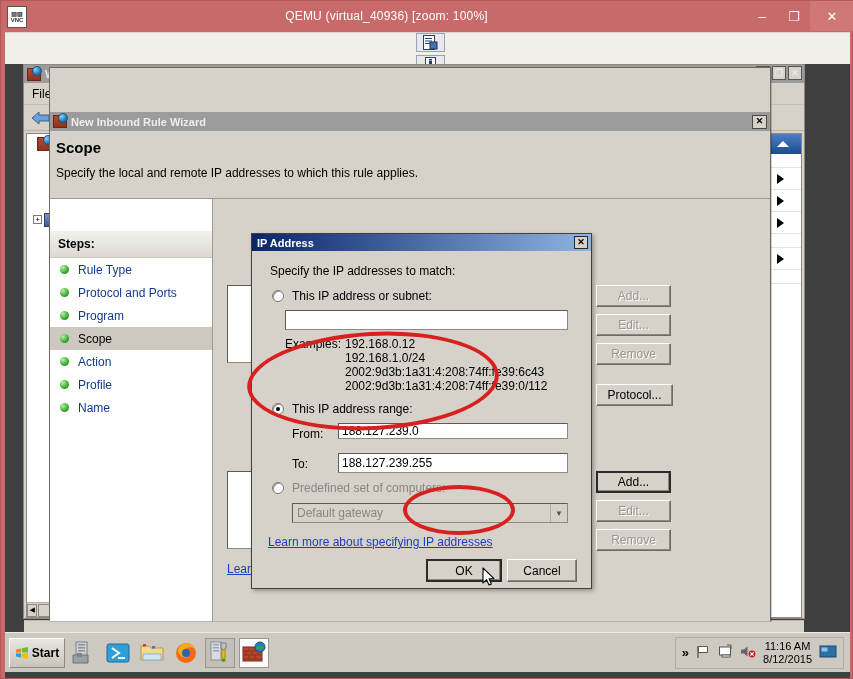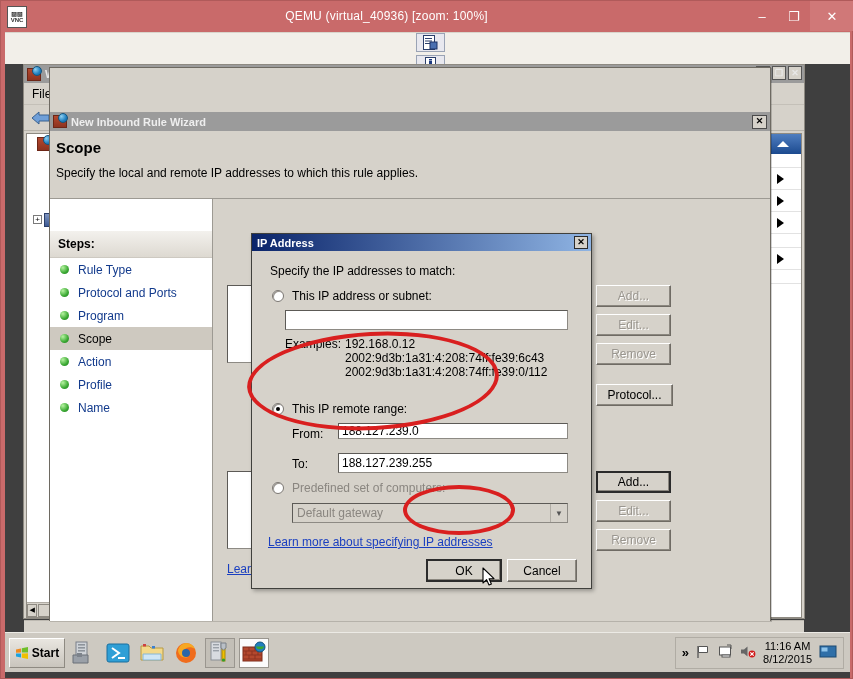--- a/index.html
+++ b/index.html
@@ -559,27 +559,28 @@
 
       <div style="position:absolute;left:20px;top:55px;display:flex;align-items:center;gap:8px;">
         <span class="radio"></span>
         <span class="lbl">This IP address or subnet:</span>
       </div>
       <div class="txt" style="position:absolute;left:33px;top:76px;width:283px;height:20px;"></div>
 
       <div class="lbl" style="position:absolute;left:33px;top:103px;">Examples:</div>
       <div style="position:absolute;left:93px;top:103px;line-height:14px;font-size:12px;color:#000;">
         <div>192.168.0.12</div>
+        <div>192.168.1.0/24</div>
         <div>2002:9d3b:1a31:4:208:74ff:fe39:6c43</div>
         <div>2002:9d3b:1a31:4:208:74ff:fe39:0/112</div>
       </div>
 
       <div style="position:absolute;left:20px;top:168px;display:flex;align-items:center;gap:8px;">
         <span class="radio on"></span>
-        <span class="lbl">This IP remote range:</span>
+        <span class="lbl">This IP address range:</span>
       </div>
 
       <div class="lbl" style="position:absolute;left:40px;top:193px;">From:</div>
       <div class="txt" style="position:absolute;left:86px;top:189px;width:230px;height:16px;">188.127.239.0</div>
 
       <div class="lbl" style="position:absolute;left:40px;top:223px;">To:</div>
       <div class="txt" style="position:absolute;left:86px;top:219px;width:230px;height:20px;">188.127.239.255</div>
 
       <div style="position:absolute;left:20px;top:247px;display:flex;align-items:center;gap:8px;">
         <span class="radio"></span>

